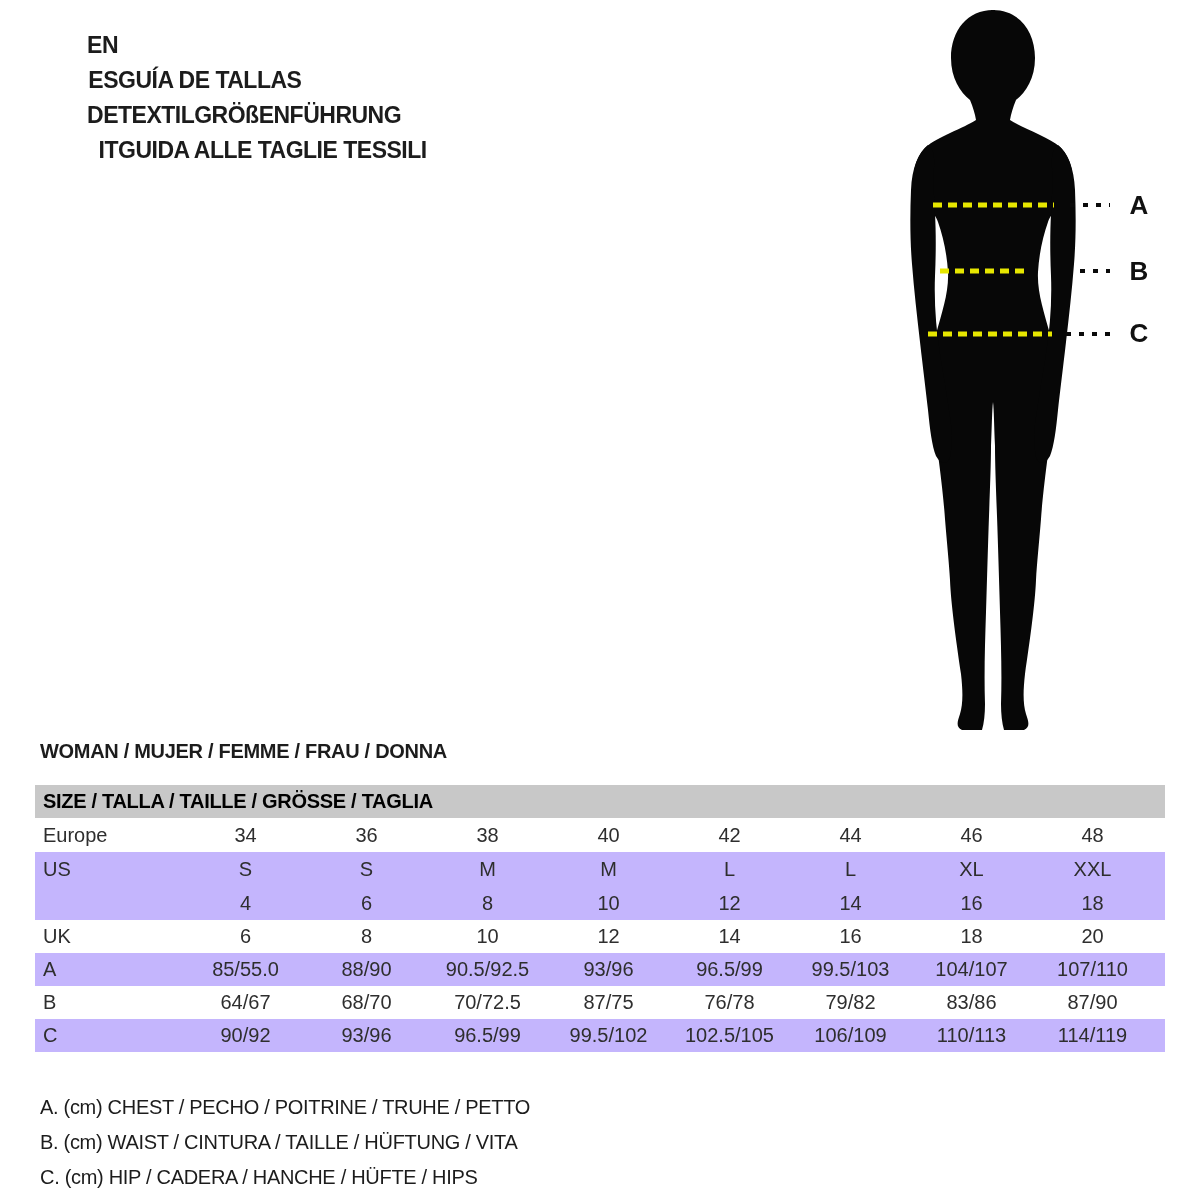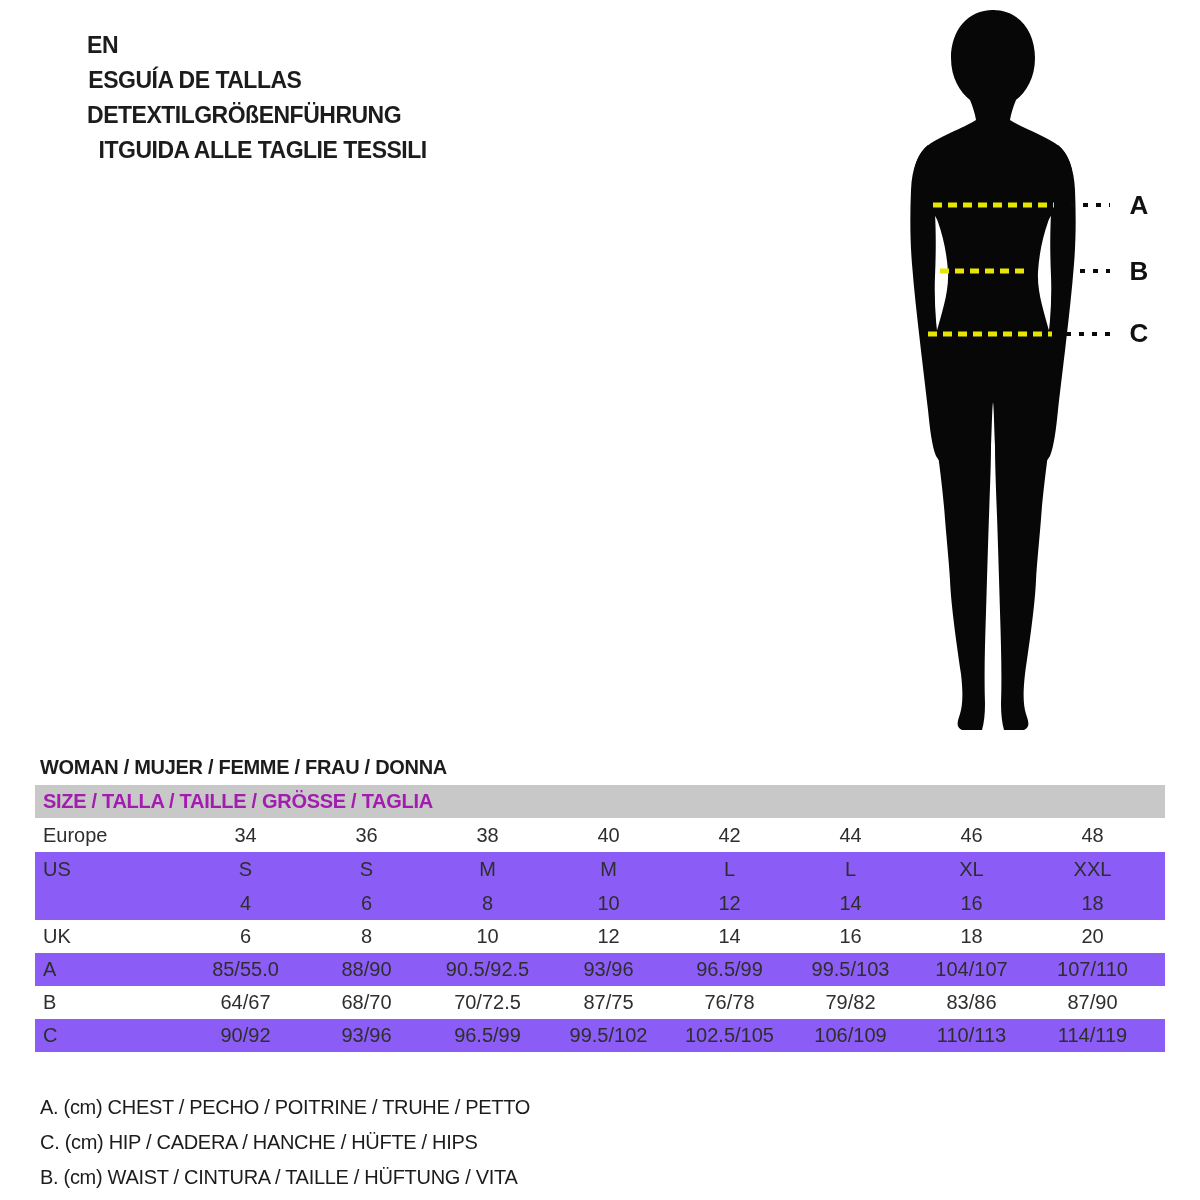--- a/index.html
+++ b/index.html
@@ -20,30 +20,30 @@
   .figure{position:absolute;left:858px;top:4px;width:342px;height:732px;}
   .body-svg{position:absolute;left:0;top:0;}
   .body-svg .bodyfill{fill:#070707;}
   .yellow-line{stroke:#e6e600;stroke-width:5;stroke-dasharray:9 6;fill:none;}
   .dot-line{stroke:#0a0a0a;stroke-width:4;stroke-dasharray:5 8;fill:none;}
   .measure-label{position:absolute;width:26px;text-align:center;
     font-weight:700;font-size:26px;line-height:28px;color:#111;}
 
   
   .section-title{position:absolute;left:40px;top:740px;
-    font-weight:700;font-size:20px;letter-spacing:-0.3px;margin-top:16px;}
+    font-weight:700;font-size:20px;letter-spacing:-0.3px;}
 
   
   .size-table{position:absolute;left:35px;top:785px;width:1130px;font-size:20px;color:#2e2e2e;}
   .t-header{height:33px;line-height:33px;background:#c8c8c8;
-    font-weight:700;font-size:20px;color:#a21caf;padding-left:8px;letter-spacing:-0.3px;}
+    font-weight:700;font-size:20px;color:#000000;padding-left:8px;letter-spacing:-0.3px;}
   .t-row{display:grid;grid-template-columns:150px repeat(8,1fr);
     box-sizing:border-box;padding-right:12px;}
   .t-row.white{background:#ffffff;}
-  .t-row.gray{background:#8b5cf6;}
+  .t-row.gray{background:#c4b5fd;}
   .t-row.single{height:33px;line-height:33px;}
   .t-row.r-europe{height:34px;line-height:34px;}
   .t-row.double{height:68px;}
   .t-label{padding-left:8px;text-align:left;}
   .t-cell{text-align:center;}
   .double .t-label,.double .t-cell{line-height:34px;}
   .dbl span{display:block;height:34px;}
 
   
   .legend{position:absolute;left:40px;top:1090px;}
@@ -214,17 +214,17 @@
       <span class="t-cell">99.5/102</span>
       <span class="t-cell">102.5/105</span>
       <span class="t-cell">106/109</span>
       <span class="t-cell">110/113</span>
       <span class="t-cell">114/119</span>
     </div>
   </div>
 
   <div class="legend">
     <div class="legend-row">A. (cm) CHEST / PECHO / POITRINE / TRUHE / PETTO</div>
+    <div class="legend-row">B. (cm) WAIST / CINTURA / TAILLE / HÜFTUNG / VITA</div>
     <div class="legend-row">C. (cm) HIP / CADERA / HANCHE / HÜFTE / HIPS</div>
-    <div class="legend-row">B. (cm) WAIST / CINTURA / TAILLE / HÜFTUNG / VITA</div>
   </div>
 
 </div>
 
 </body></html>

